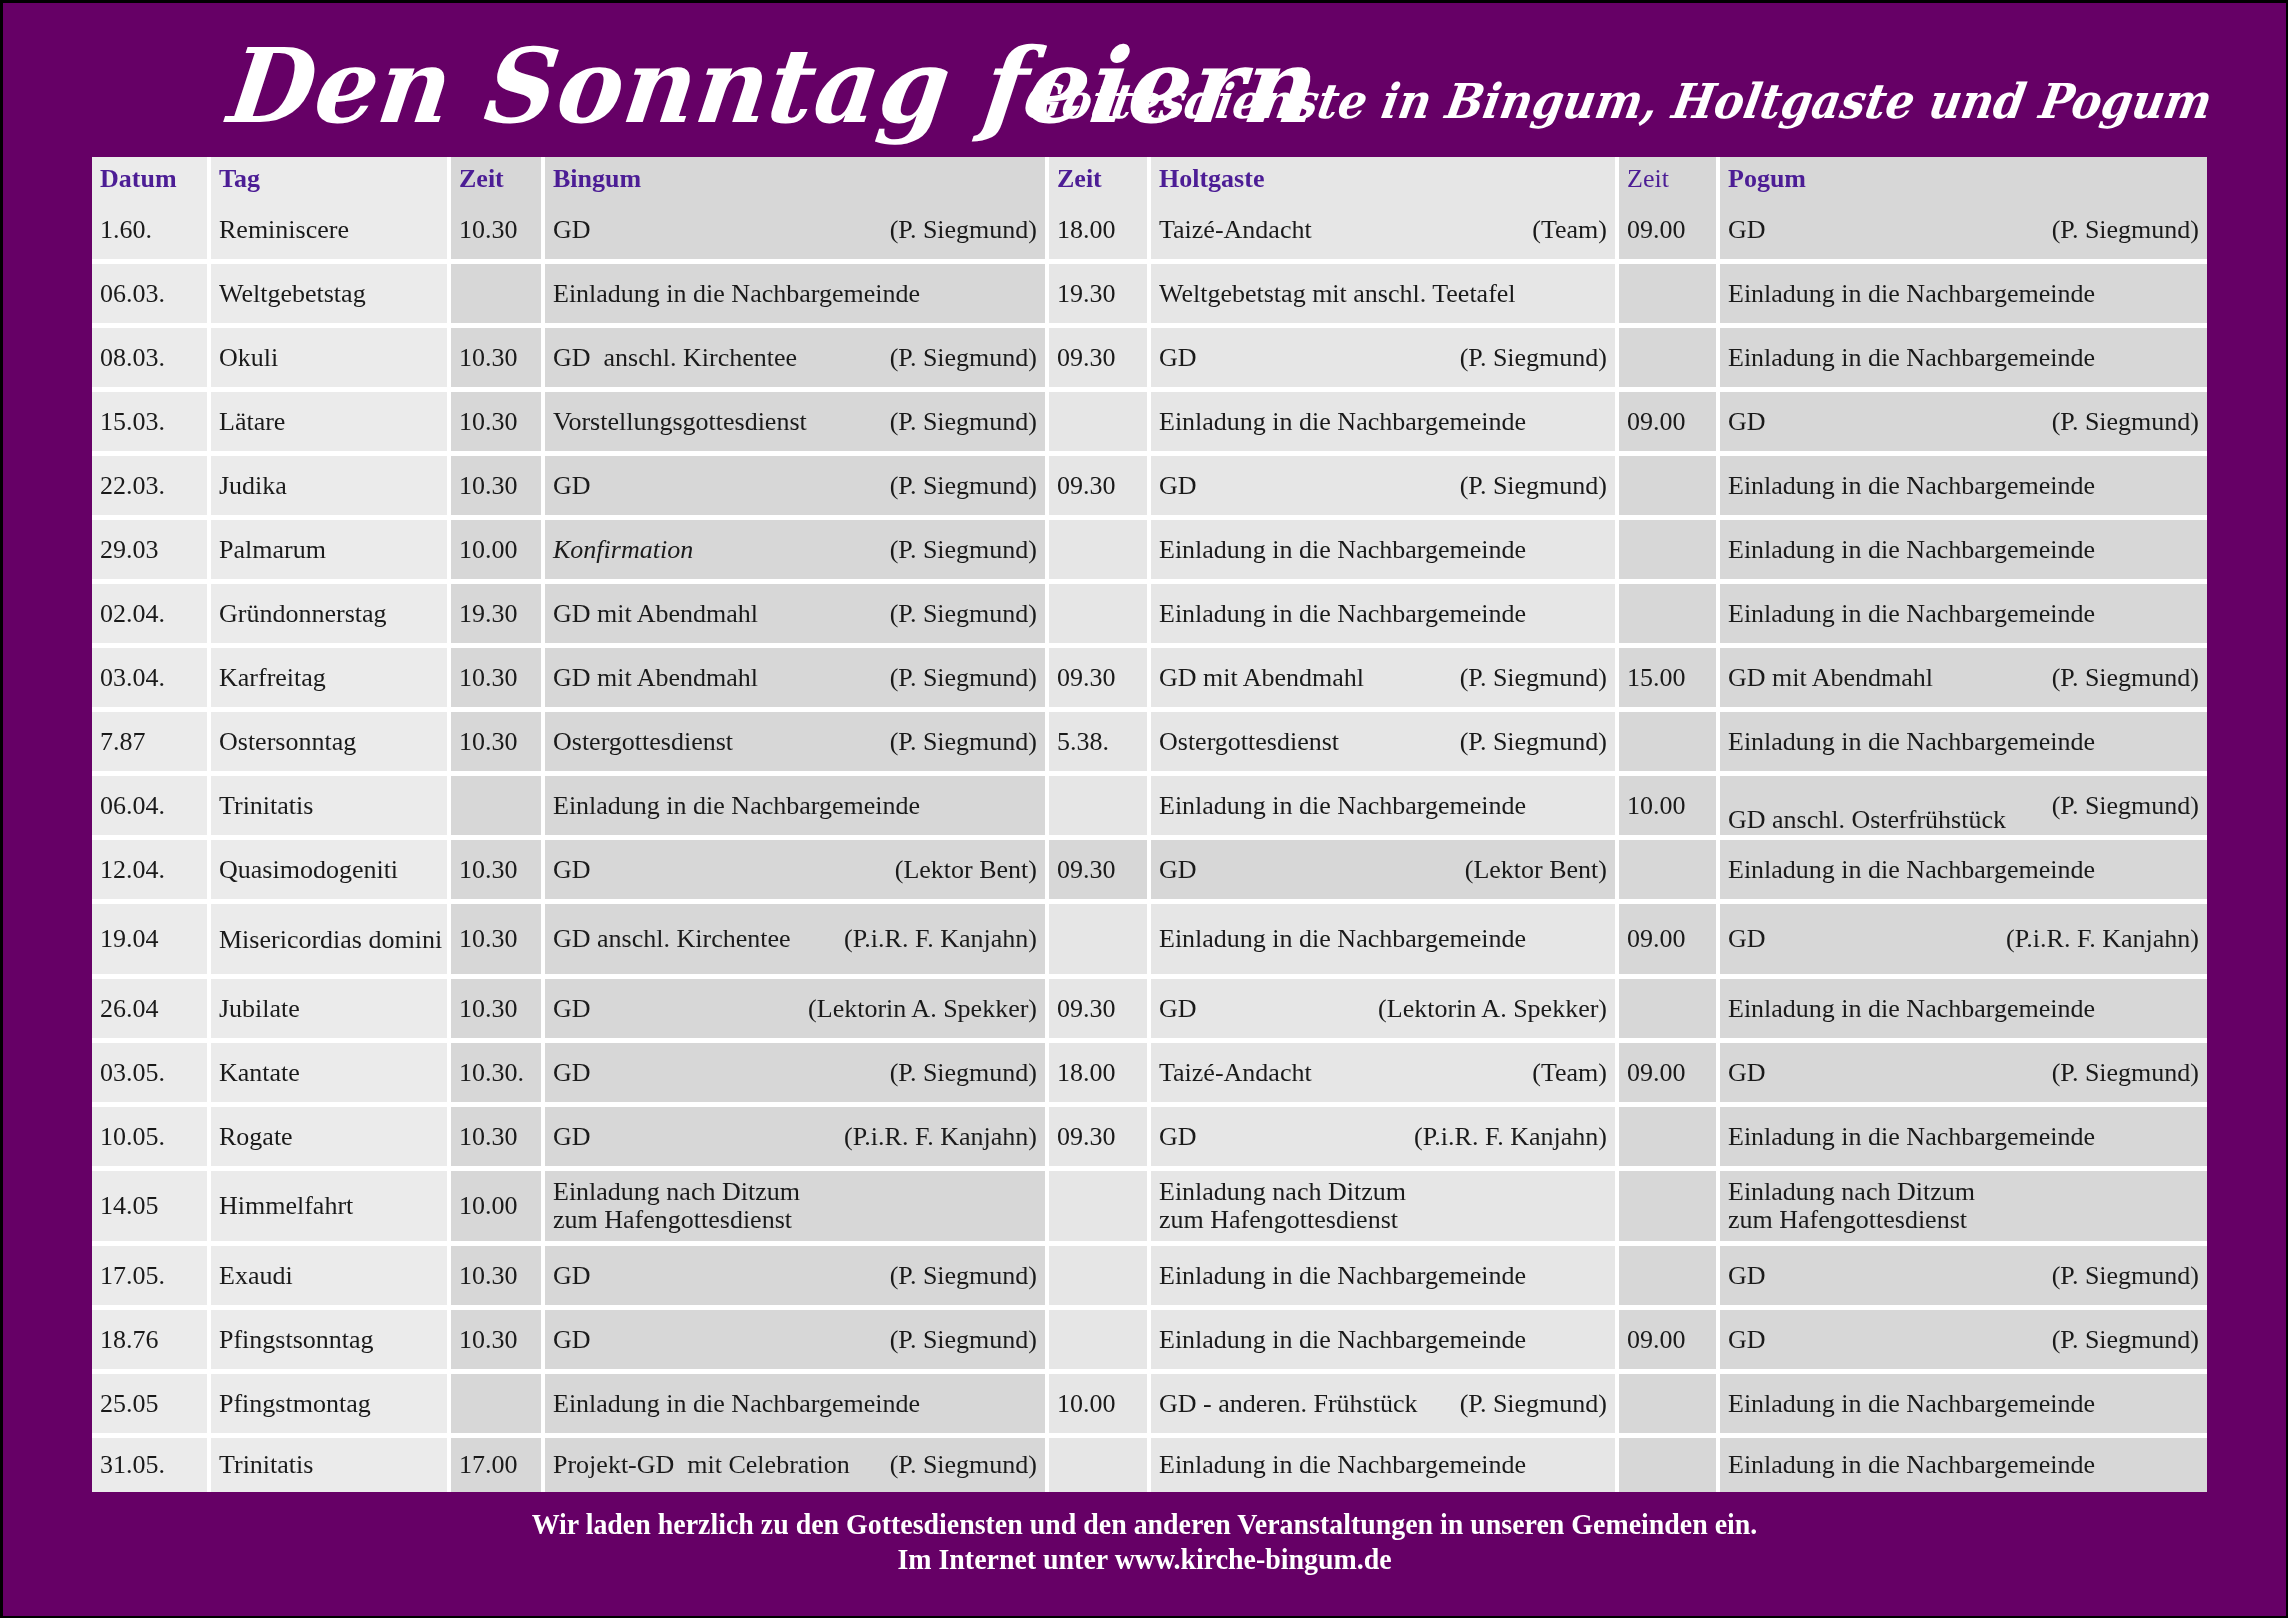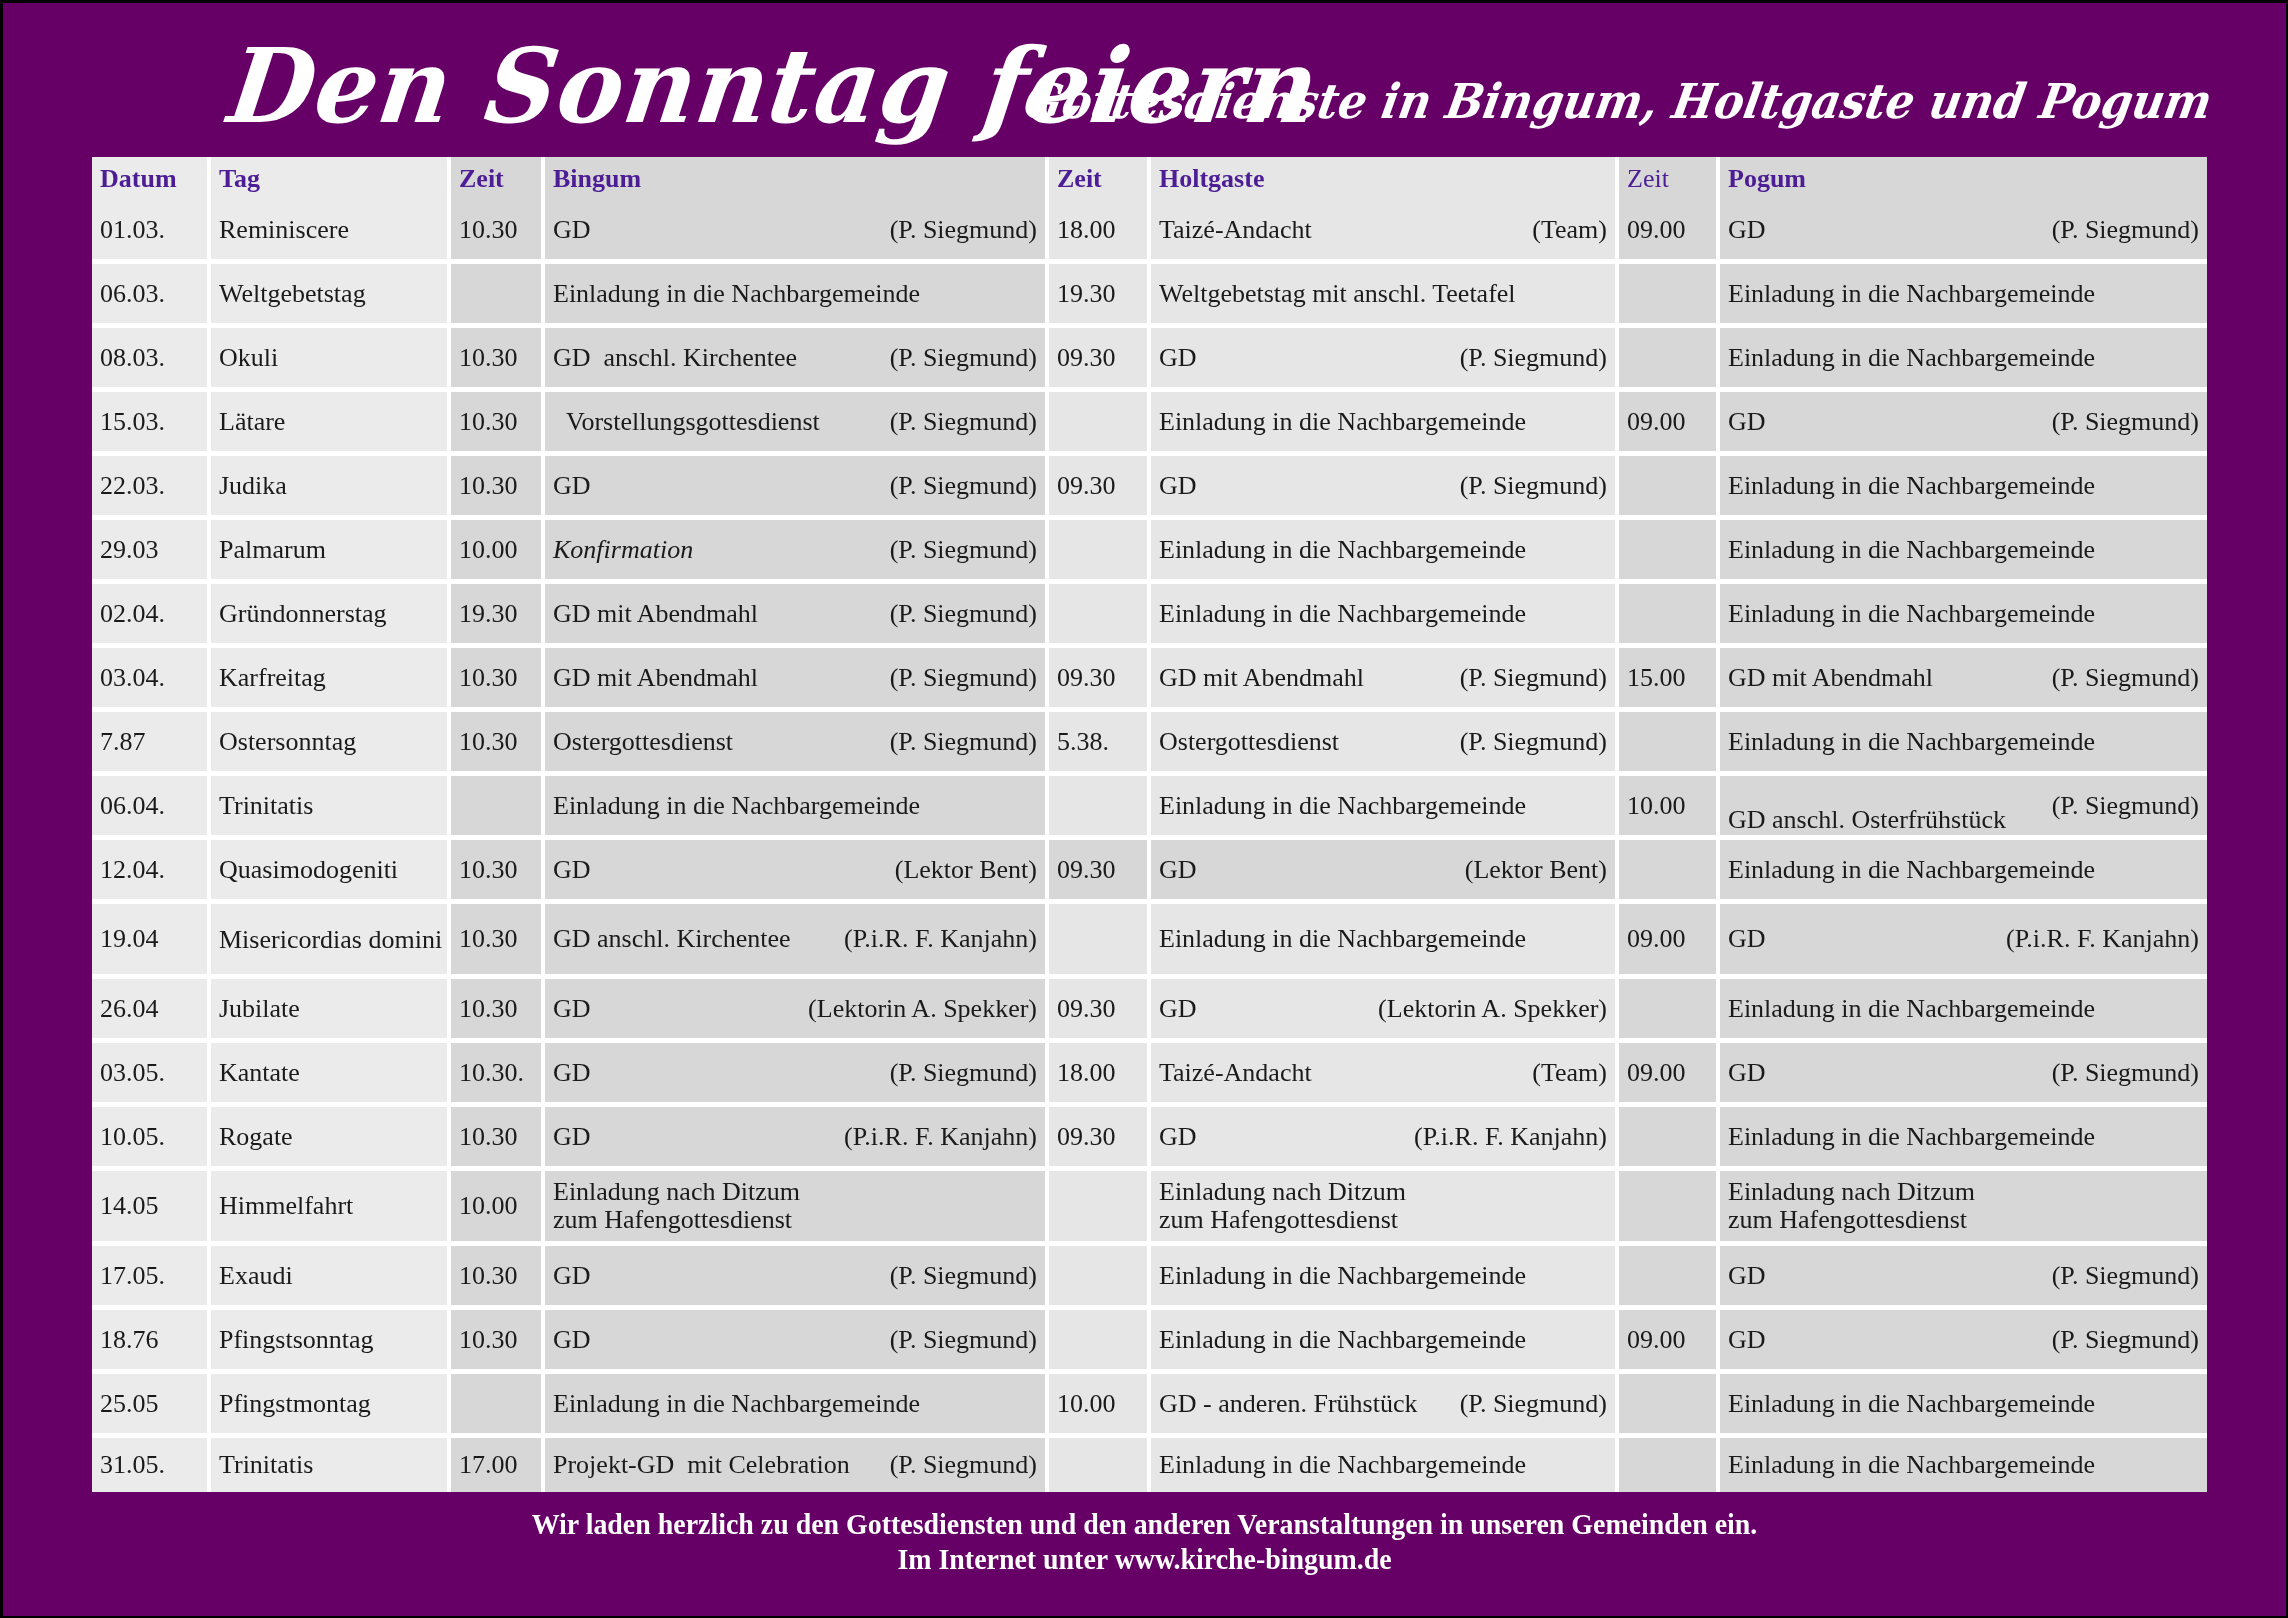--- a/index.html
+++ b/index.html
@@ -98,21 +98,21 @@
         <th class="c-mid">Zeit</th>
         <th class="c-mid">Bingum</th>
         <th class="c-hol">Zeit</th>
         <th class="c-hol">Holtgaste</th>
         <th class="c-dark thin">Zeit</th>
         <th class="c-dark">Pogum</th>
       </tr>
     </thead>
     <tbody id="schedule-body">
         <tr class="row-std">
-          <td class="c-light">01.03.</td>
+          <td class="c-light">1.60.</td>
           <td class="c-light">Reminiscere</td>
           <td class="c-mid">10.30</td>
           <td class="c-mid">
             <div class="svc">
               <span style="white-space: pre;">GD</span>
               <span class="who">(P. Siegmund)</span>
             </div>
           </td>
           <td class="c-hol">18.00</td>
           <td class="c-hol">
@@ -178,21 +178,21 @@
               <span class="who"></span>
             </div>
           </td>
         </tr>
         <tr class="row-std">
           <td class="c-light">15.03.</td>
           <td class="c-light">Lätare</td>
           <td class="c-mid">10.30</td>
           <td class="c-mid">
             <div class="svc">
-              <span style="white-space: pre; margin-left: 13px;">Vorstellungsgottesdienst</span>
+              <span style="white-space: pre;">Vorstellungsgottesdienst</span>
               <span class="who">(P. Siegmund)</span>
             </div>
           </td>
           <td class="c-hol"></td>
           <td class="c-hol">
             <div class="svc">
               <span style="white-space: pre;">Einladung in die Nachbargemeinde</span>
               <span class="who"></span>
             </div>
           </td>

